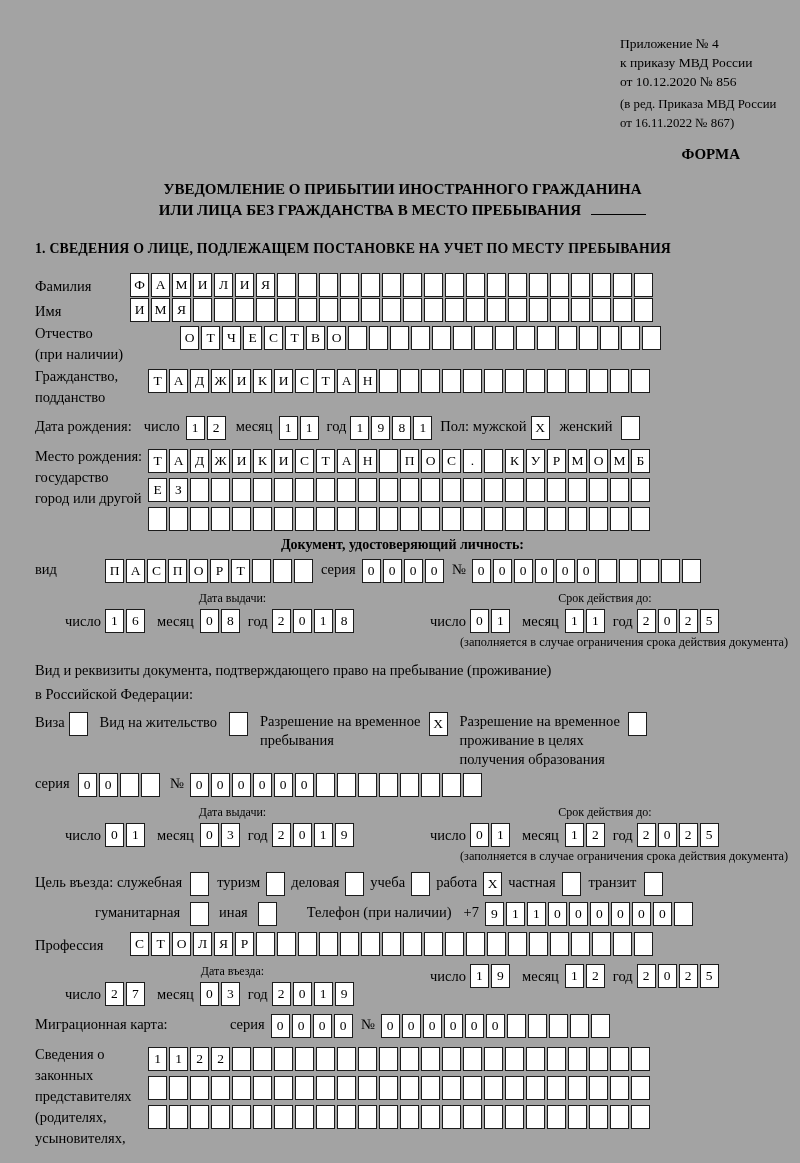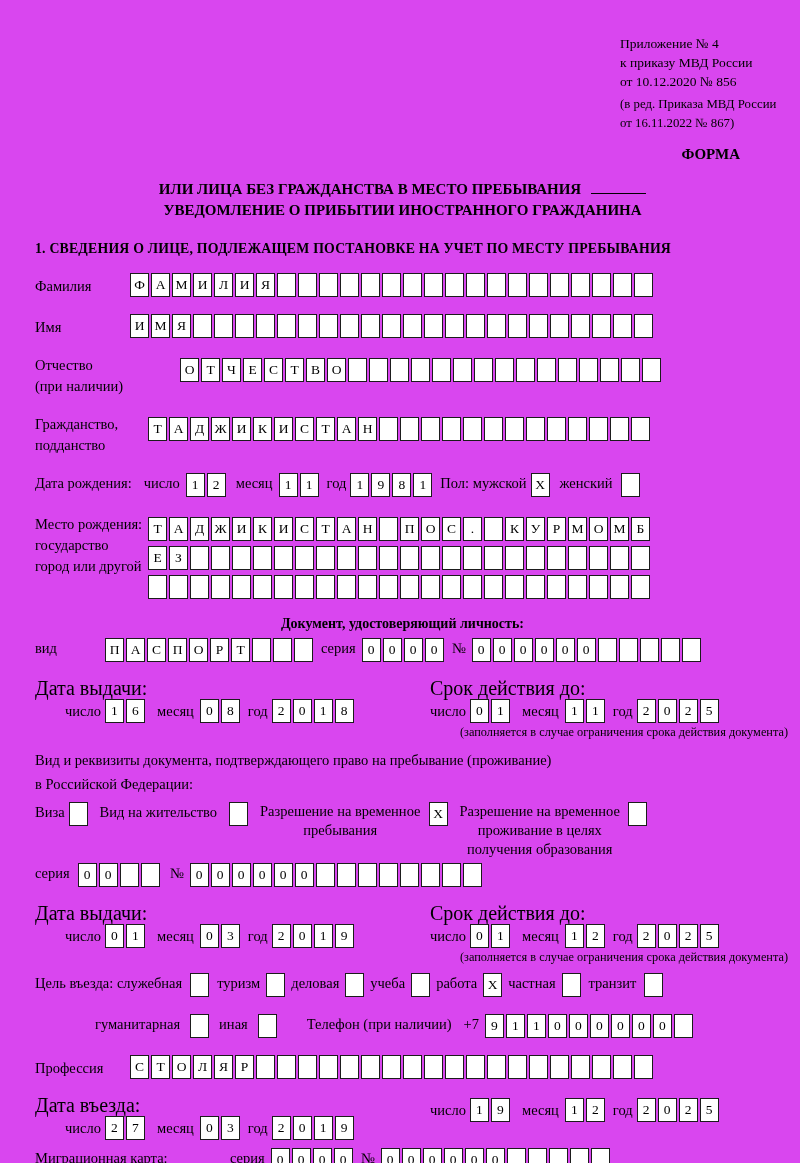--- a/index.html
+++ b/index.html
@@ -1,80 +1,80 @@
 <!DOCTYPE html>
 <html><head>
 <meta charset="utf-8">
 <style>
   * { margin:0; padding:0; box-sizing:border-box; }
   html,body { background:#fff; }
   body { width:800px; font-family:"Liberation Serif", serif; color:#000; font-size:14.5px; }
-  .page { position:relative; width:800px; height:1163px; background:#d946ef; overflow:hidden; padding:34px 0 0 35px; }
+  .page { position:relative; width:800px; height:1163px; background:#a3a3a3; overflow:hidden; padding:34px 0 0 35px; }
 
   .appendix { margin-left:585px; font-size:13.5px; line-height:19px; width:200px; }
   .appendix .small { font-size:12.8px; }
   .appendix .gap { margin-top:4px; }
   .forma { margin-top:13px; margin-right:60px; text-align:right; font-weight:bold; font-size:15px; }
 
   .title { margin-top:16px; text-align:center; font-weight:bold; font-size:15px; line-height:21px; margin-right:30px; }
   .uline { display:inline-block; width:55px; border-bottom:1.6px solid #000; margin-left:10px; height:14px; }
 
   .sect { margin-top:20px; font-weight:bold; font-size:13.8px; margin-bottom:16px; letter-spacing:.2px; }
 
-  .frow { display:flex; align-items:flex-start; margin-bottom:17px; }
+  .frow { display:flex; align-items:flex-start; margin-bottom:1px; }
   .ac { align-items:flex-start; }
   .lbl { font-size:14.5px; line-height:21px; flex:none; }
   .w95 { width:95px; padding-top:3px; }
   .w145 { width:145px; }
   .w113 { width:113px; }
   .pt3 { padding-top:3px; }
 
   .cells { display:flex; gap:2px; flex:none; }
   .cell { flex:none; width:19px; height:24px; border:1.5px solid #1b1b1b; display:flex; align-items:center; justify-content:center; font-size:13.5px; background:#fff; }
 
   .ml4 { margin-left:4px; } .ml6 { margin-left:6px; } .ml8 { margin-left:8px; }
   .ml10 { margin-left:10px; } .ml12 { margin-left:12px; } .ml30 { margin-left:30px; }
 
   .stack > div { line-height:21px; }
   .mb5 { margin-bottom:5px; }
 
   .doc-head { text-align:center; font-weight:bold; font-size:14px; margin:6px 30px 6px 0; }
 
   .dg-wrap { display:flex; margin-top:6px; }
   .dg1 { width:395px; } .dg2 { width:350px; }
-  .dg-head { font-size:20px; line-height:18px; }
+  .dg-head { text-align:center; font-size:12px; line-height:18px; }
   .dg-cells { display:flex; align-items:center; margin-top:2px; }
   .dg1 .dg-cells { padding-left:30px; }
   .dg-note { text-align:right; font-size:12.3px; margin:2px 12px 8px 0; }
   .dg-note-sp { height:8px; }
 
   .plain { line-height:24px; margin-right:30px; }
 
-  .ckblock { text-align:center; line-height:19px; flex:none; }
+  .ckblock { text-align:left; line-height:19px; flex:none; }
   .ckrow { display:flex; align-items:flex-start; margin-top:6px; margin-bottom:4px; }
   .ckrow .cells { margin-top:0; }
 </style>
 </head>
 <body>
 
 <div class="page">
 
   <div class="appendix">
     <div>Приложение № 4</div>
     <div>к приказу МВД России</div>
     <div>от 10.12.2020 № 856</div>
     <div class="small gap">(в ред. Приказа МВД России</div>
     <div class="small">от 16.11.2022 № 867)</div>
   </div>
 
   <div class="forma">ФОРМА</div>
 
   <div class="title">
+    <div>УВЕДОМЛЕНИЕ О ПРИБЫТИИ ИНОСТРАННОГО ГРАЖДАНИНА</div>
     <div><span>ИЛИ ЛИЦА БЕЗ ГРАЖДАНСТВА В МЕСТО ПРЕБЫВАНИЯ</span><span class="uline"></span></div>
-    <div>УВЕДОМЛЕНИЕ О ПРИБЫТИИ ИНОСТРАННОГО ГРАЖДАНИНА</div>
   </div>
 
   <div class="sect">1. СВЕДЕНИЯ О ЛИЦЕ, ПОДЛЕЖАЩЕМ ПОСТАНОВКЕ НА УЧЕТ ПО МЕСТУ ПРЕБЫВАНИЯ</div>
 
   <div class="frow">
     <div class="lbl w95">Фамилия</div>
     <div class="cells">
         <span class="cell">Ф</span>
         <span class="cell">А</span>
         <span class="cell">М</span>

